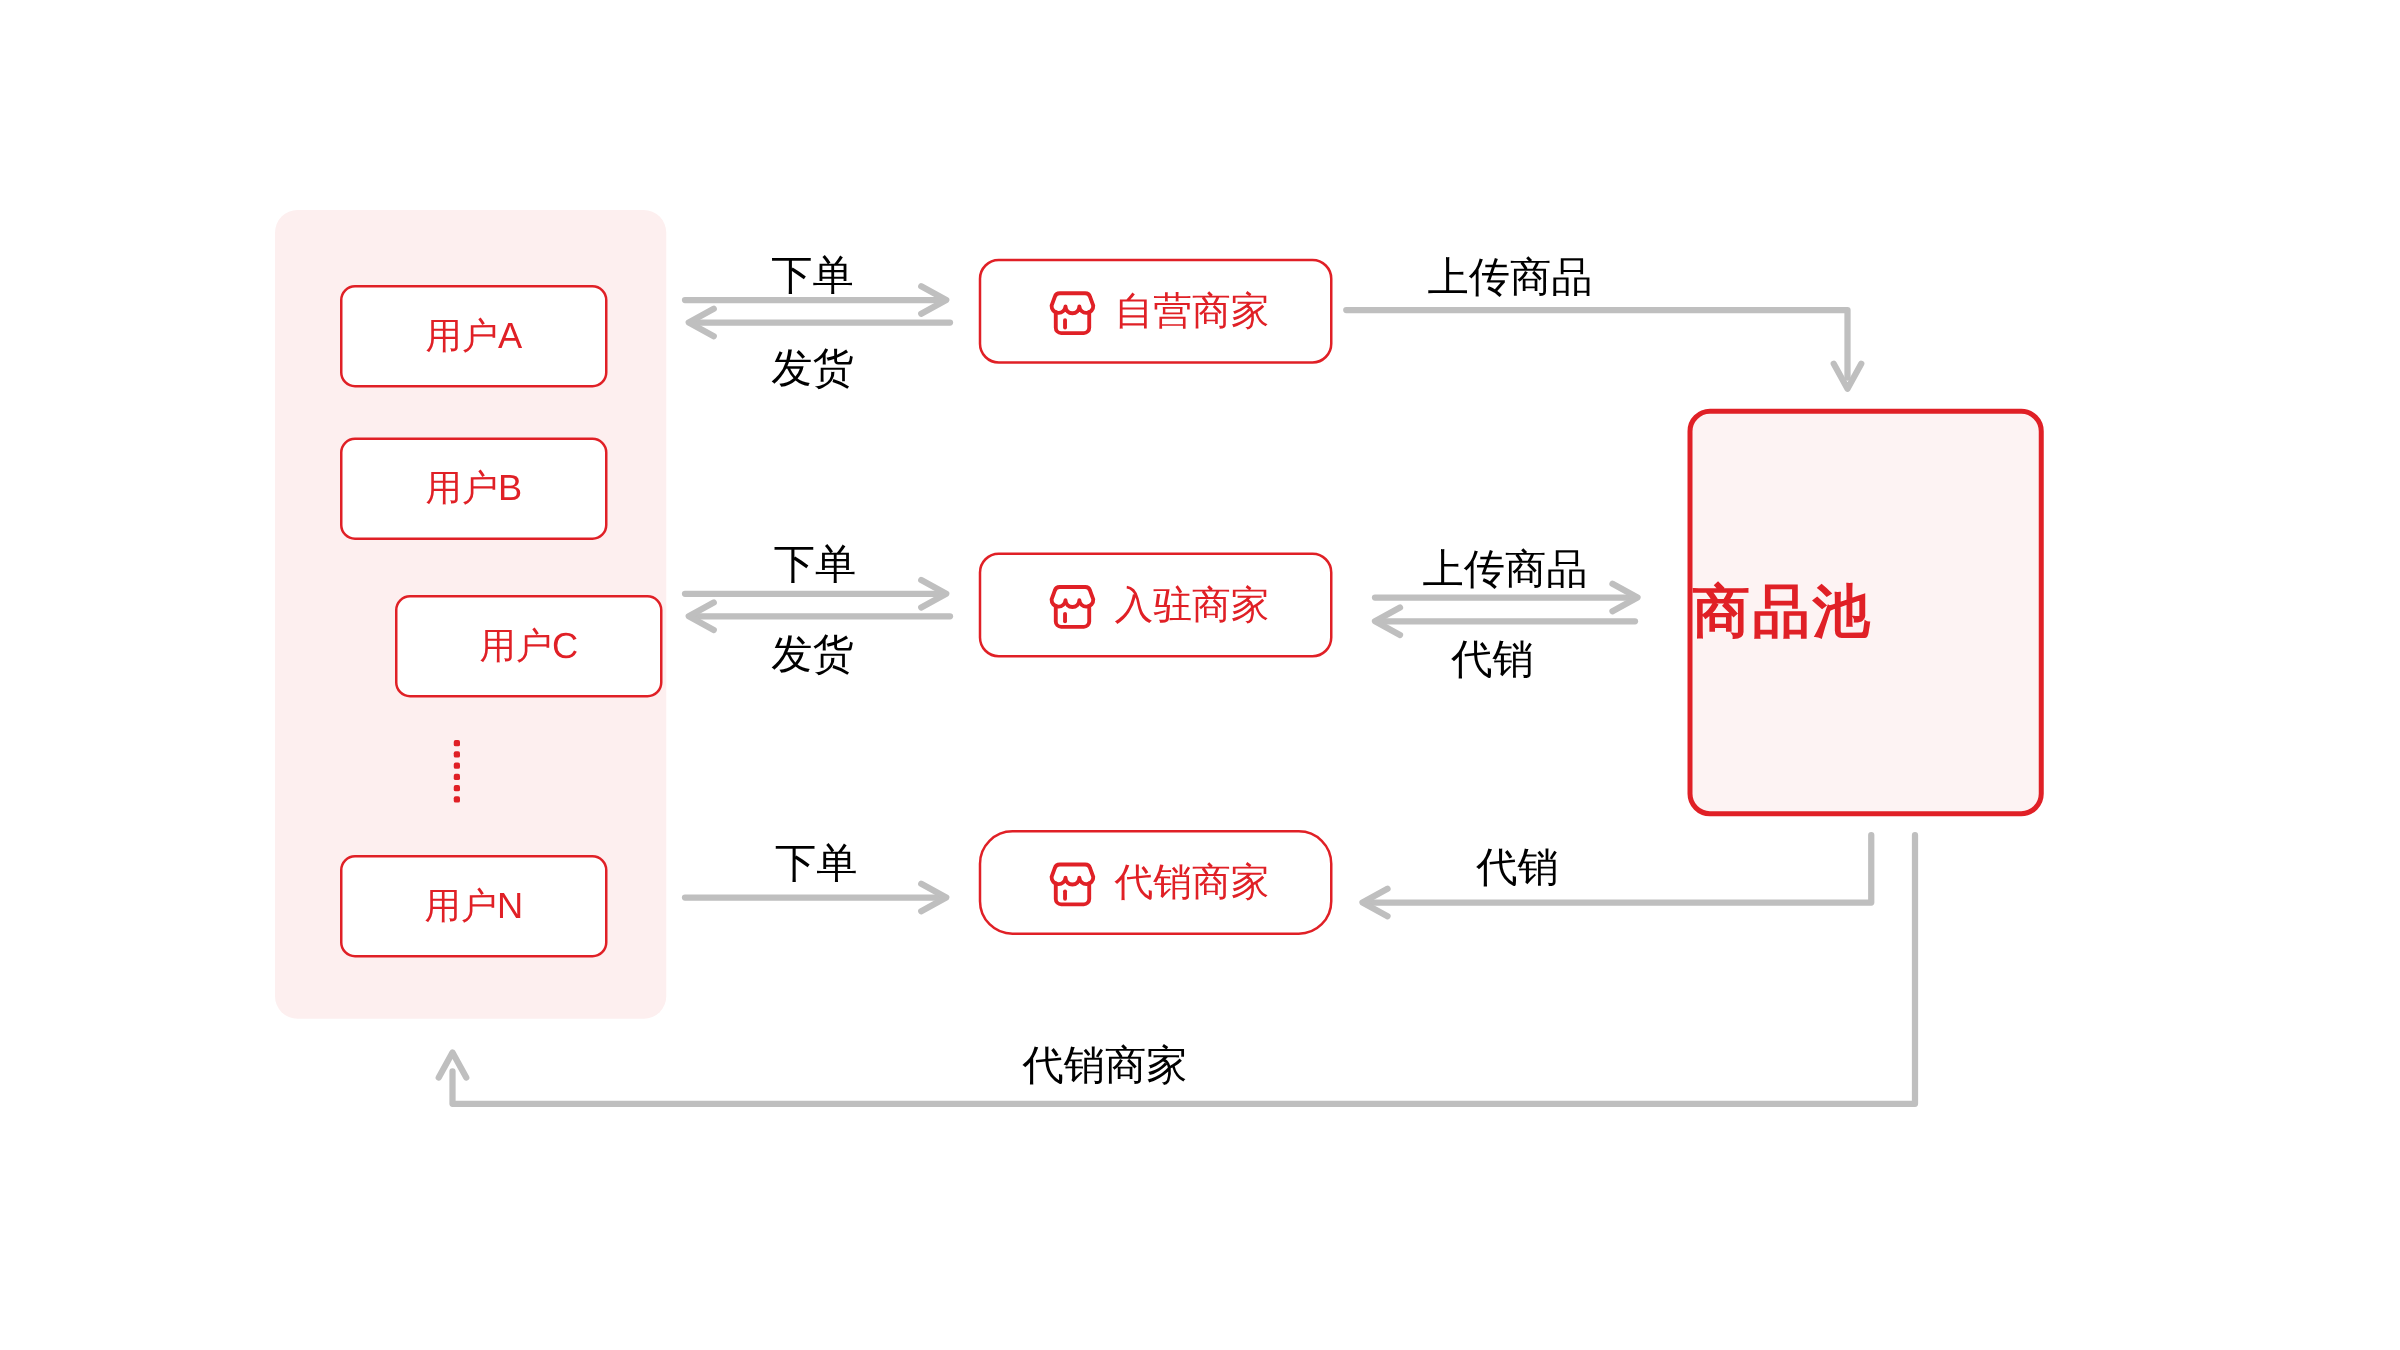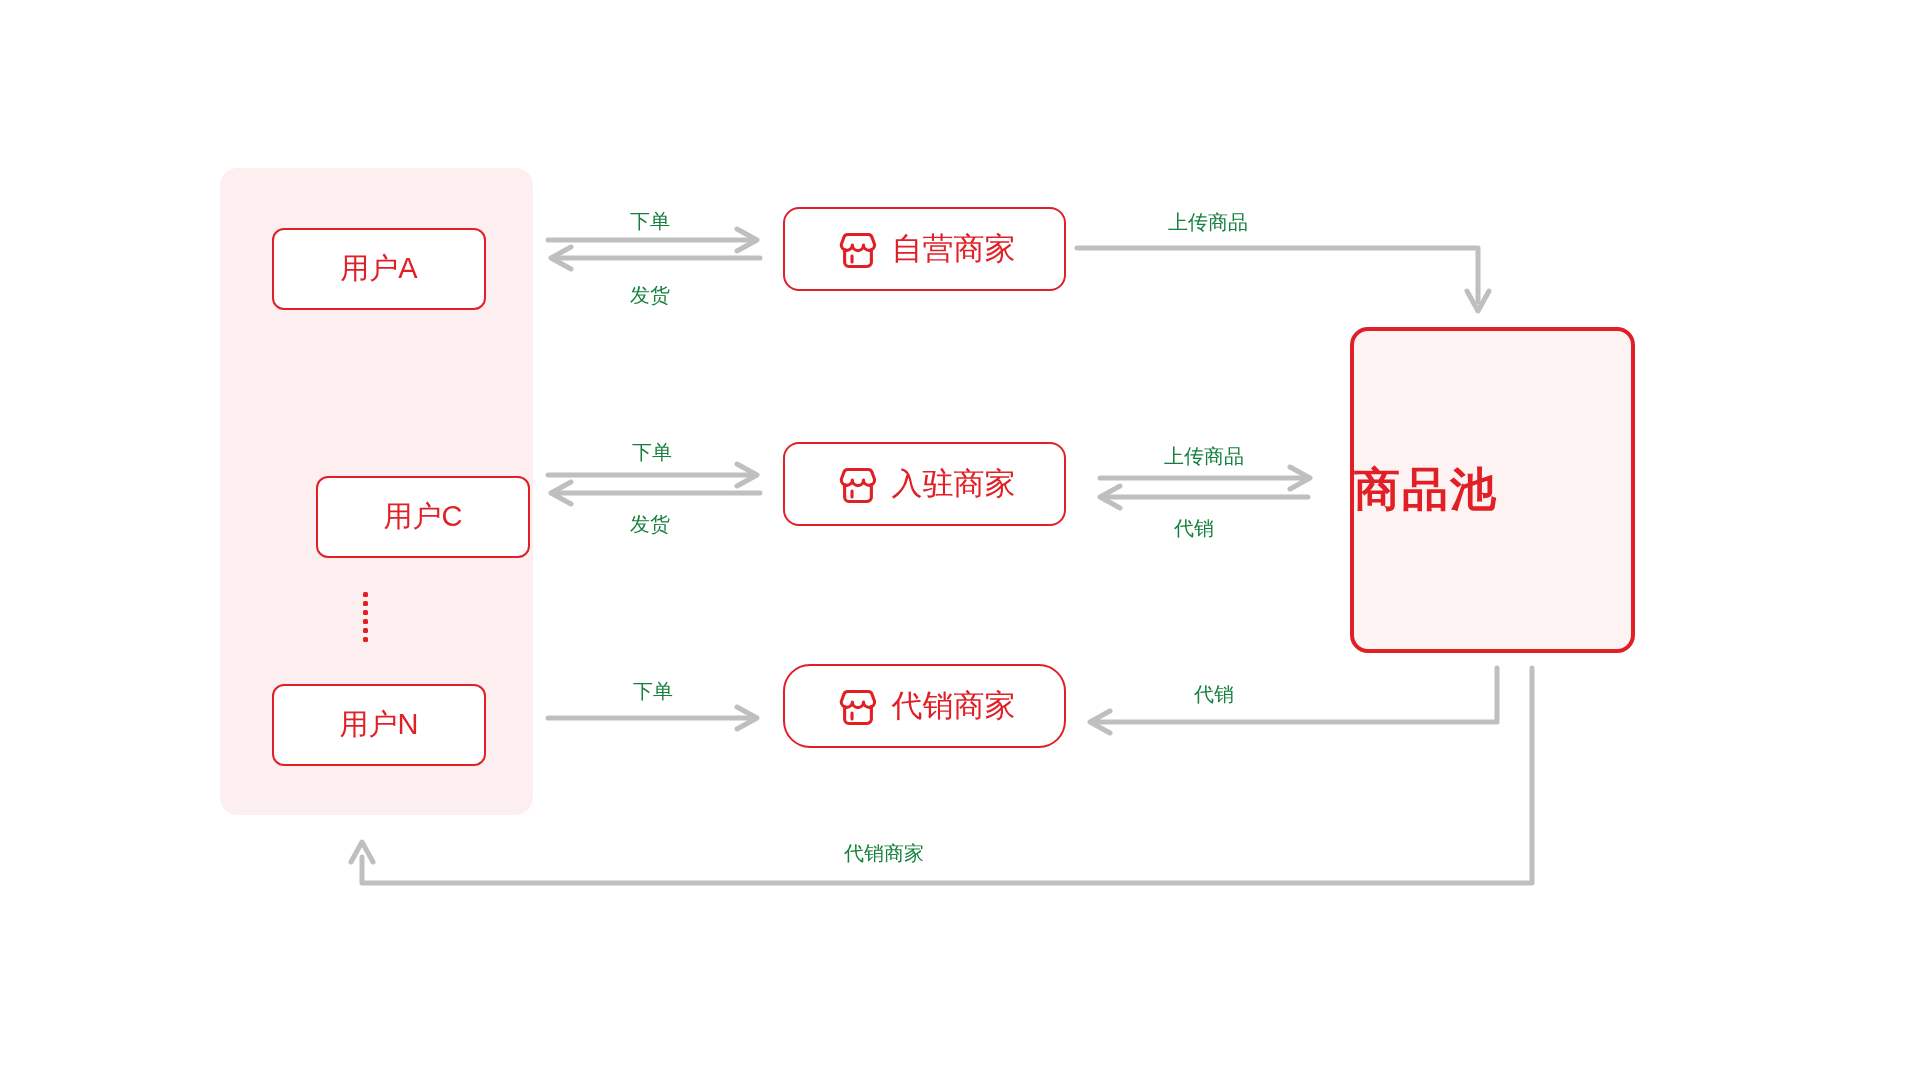--- a/index.html
+++ b/index.html
@@ -26,21 +26,21 @@
   }
   .pool-box{
     left:1350px;top:327px;width:285px;height:326px;
     background:#fdf3f3;border:4px solid #e02026;border-radius:18px;
     display:flex;align-items:center;justify-content:flex-start;
     color:#e02026;font-size:46px;font-weight:bold;letter-spacing:2px;
     box-sizing:border-box;
   }
   .edge-label{
     transform:translate(-50%,-50%);
-    color:#15803d;font-size:20px;white-space:nowrap;
+    color:#000000;font-size:33px;white-space:nowrap;
   }
   .dots{
     left:353px;top:592px;width:24px;height:50px;
     display:flex;flex-direction:column;align-items:center;justify-content:space-between;
   }
   .dots span{
     width:5px;height:5px;background:#e02026;border-radius:1.5px;display:block;
   }
   svg.connectors{position:absolute;left:0;top:0;z-index:0;}
   .node{z-index:2;}
@@ -101,20 +101,23 @@
         <polyline points="351,862 362,842 373,862"></polyline>
       </g>
     </g>
   </svg>
 
   <div class="abs panel node"></div>
 
   <div class="abs user-box node" style="top:216px;margin-top:12px;">
     <span>用户A</span>
   </div>
+  <div class="abs user-box node" style="top:350px;">
+    <span>用户B</span>
+  </div>
   <div class="abs user-box node" style="top:476px;margin-left:44px;">
     <span>用户C</span>
   </div>
   <div class="abs dots node">
     <span></span>
       <span></span>
       <span></span>
       <span></span>
       <span></span>
       <span></span>

